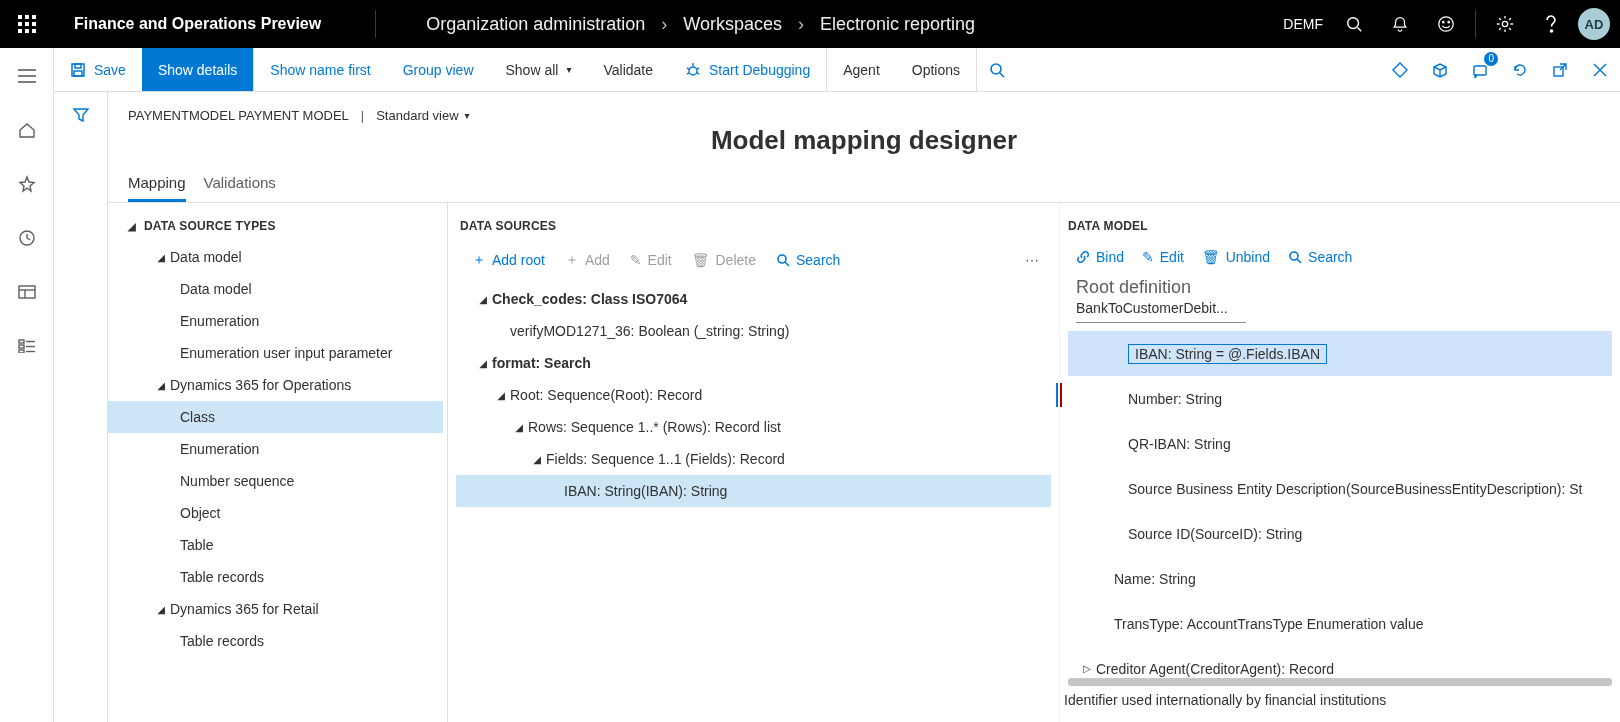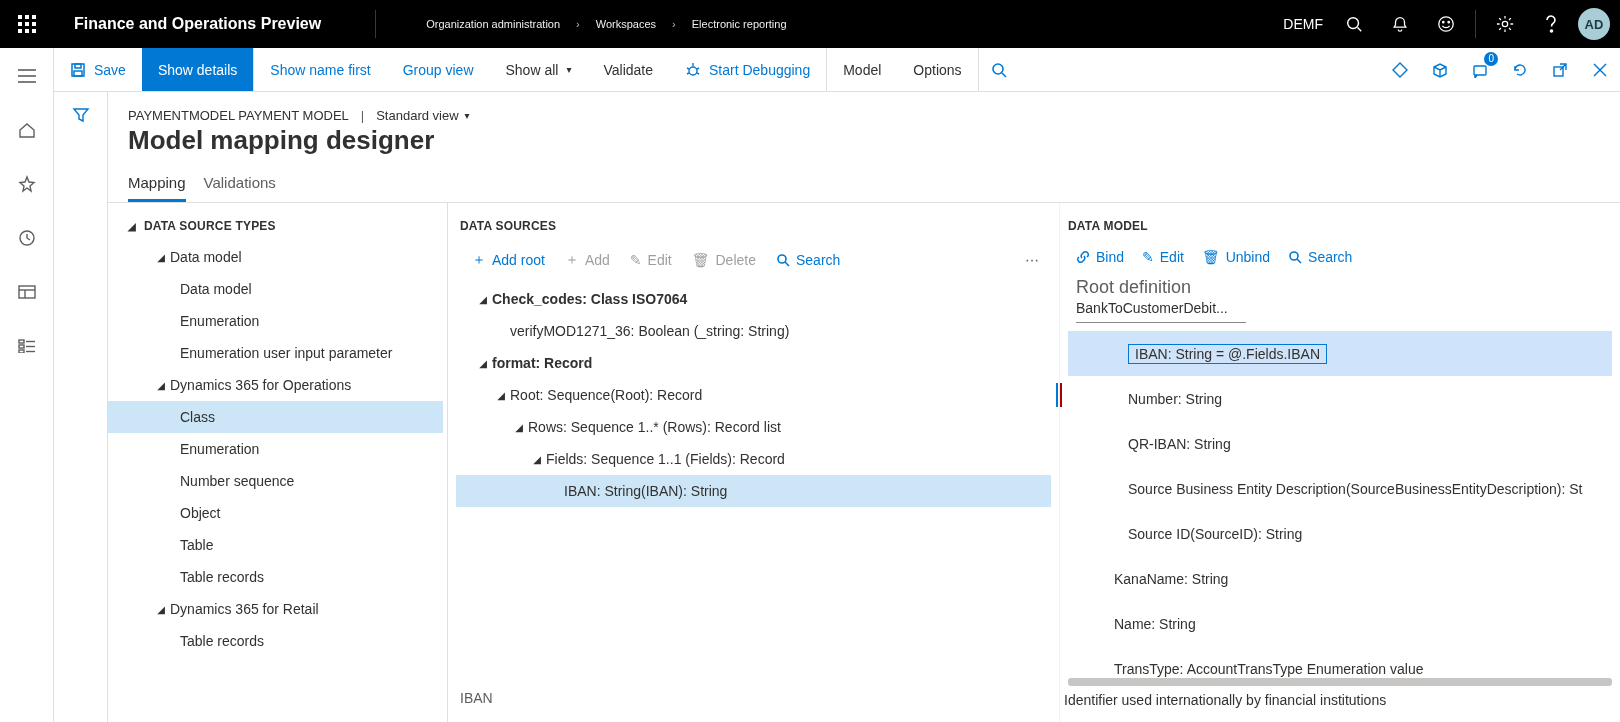--- a/index.html
+++ b/index.html
@@ -3,21 +3,21 @@
 <meta charset="utf-8">
 <style>
   * { box-sizing: border-box; margin: 0; padding: 0; }
   html, body { width: 100%; height: 100%; font-family: "Segoe UI", Arial, sans-serif; font-size: 14px; color: #323130; background: #fff; overflow: hidden; }
 
   
   .topbar { height: 48px; background: #000; color: #fff; display: flex; align-items: center; gap: 20px; }
   .topbar .waffle { width: 54px; display:flex; align-items:center; justify-content:center; }
   .topbar .title { font-size: 16px; font-weight: 600; padding-right: 28px; }
   .topbar .vsep { width: 1px; height: 28px; background: #3a3a3a; margin: 0 6px; }
-  .topbar .breadcrumbs { display: flex; align-items: center; gap: 16px; font-size: 11px; color: #eee; margin-left: 24px; }
+  .topbar .breadcrumbs { display: flex; align-items: center; gap: 16px; font-size: 18px; color: #eee; margin-left: 24px; }
   .topbar .breadcrumbs .chev { color: #bbb; }
   .topbar .spacer { flex: 1; }
   .topbar .right { display: flex; align-items: center; gap: 0; }
   .topbar .iconbtn { width: 46px; height: 48px; display:flex; align-items:center; justify-content:center; cursor:pointer; }
   .topbar .avatar { width: 32px; height: 32px; border-radius: 50%; background: #a8cdd7; color: #1e3a44; display:flex; align-items:center; justify-content:center; font-size: 13px; font-weight: 600; margin: 0 10px 0 4px; }
   .topbar .company { margin-right: 8px; font-size: 14px; }
 
   
   .leftrail { position: absolute; top: 48px; left: 0; bottom: 0; width: 54px; border-right: 1px solid #e1dfdd; background: #fff; display: flex; flex-direction: column; align-items: center; padding-top: 8px; gap: 14px; }
   .leftrail .railbtn { width: 40px; height: 40px; display:flex; align-items:center; justify-content:center; cursor:pointer; color: #605e5c; }
@@ -35,21 +35,21 @@
 
   
   .page { position: absolute; top: 92px; left: 54px; right: 0; bottom: 0; display: flex; }
   .filtercol { width: 54px; border-right: 1px solid #e1dfdd; display:flex; justify-content:center; padding-top:14px; color:#0078d4;}
   .content { flex: 1; display:flex; flex-direction:column; }
 
   .header { padding: 16px 20px 0 20px; }
   .header .pathline { font-size: 13px; color: #323130; display:flex; align-items:center; gap:12px;}
   .header .pathline .grey { color:#605e5c;}
   .header .pathline .view { color:#323130; display:flex; align-items:center; gap:6px; cursor:pointer;}
-  .header h1 { font-size: 26px; font-weight: 600; margin-top: 2px; }
+  .header h1 { font-size: 26px; font-weight: 600; margin-top: 2px; text-align: center; }
 
   .tabs { display:flex; gap: 18px; padding: 18px 20px 0 20px; border-bottom: 1px solid #e1dfdd;}
   .tabs .tab { padding-bottom: 8px; cursor:pointer; color:#605e5c; font-size:15px;}
   .tabs .tab.active { color:#323130; border-bottom: 3px solid #0078d4; font-weight:400;}
 
   .cols { flex:1; display:flex; min-height:0;}
 
   
   .panel { display:flex; flex-direction:column; min-width:0; }
   .panel.left { width: 340px; border-right: 1px solid #e1dfdd; }
@@ -251,21 +251,21 @@
         <line x1="8" y1="1" x2="8" y2="4"></line>
         <line x1="2" y1="6" x2="4" y2="7"></line>
         <line x1="14" y1="6" x2="12" y2="7"></line>
         <line x1="2" y1="12" x2="4" y2="11"></line>
         <line x1="14" y1="12" x2="12" y2="11"></line>
       </svg>
     <span>Start Debugging</span>
   </div>
   <div class="vsep2"></div>
   <div class="cmd">
-      <span>Model</span>
+      <span>Agent</span>
     </div>
   <div class="cmd">
       <span>Options</span>
     </div>
   <div class="vsep2"></div>
   <div class="iconbtn2">
       <svg width="16" height="16" fill="none" stroke="#0078d4" stroke-width="1.6">
         <circle cx="7" cy="7" r="5"></circle>
         <line x1="11" y1="11" x2="15" y2="15"></line>
       </svg>
@@ -425,40 +425,39 @@
           <div class="mrow mi0">
               <span class="caret">◢</span>
               <b and="">Check_codes: Class ISO7064</b>
             </div>
           <div class="mrow mi1">
               <span class="caret"></span>
               <span>verifyMOD1271_36: Boolean (_string: String)</span>
             </div>
           <div class="mrow mi0">
               <span class="caret">◢</span>
-              <b>format: Record</b>
+              <b>format: Search</b>
             </div>
           <div class="mrow mi1">
               <span class="caret">◢</span>
               <span>Root: Sequence(Root): Record</span>
             </div>
           <div class="mrow mi2">
               <span class="caret">◢</span>
               <span>Rows: Sequence 1..* (Rows): Record list</span>
             </div>
           <div class="mrow mi3">
               <span class="caret">◢</span>
               <span>Fields: Sequence 1..1 (Fields): Record</span>
             </div>
           <div class="mrow mi4 selected">
               <span class="caret"></span>
               <span>IBAN: String(IBAN): String</span>
             </div>
         </div>
-        <div class="midfooter">IBAN</div>
         <div class="resizer">
             <span></span>
             <span class="r2"></span>
           </div>
       </div>
 
       <div class="panel right">
         <div class="groupheader" style="padding-left:8px;">
           <span>DATA MODEL</span>
         </div>
@@ -504,23 +503,20 @@
           <div class="rrow ri1">
               <span>QR-IBAN: String</span>
             </div>
           <div class="rrow ri1">
               <span>Source Business Entity Description(SourceBusinessEntityDescription): St</span>
             </div>
           <div class="rrow ri1">
               <span>Source ID(SourceID): String</span>
             </div>
           <div class="rrow ri2">
-              <span>KanaName: String</span>
-            </div>
-          <div class="rrow ri2">
               <span>Name: String</span>
             </div>
           <div class="rrow ri2">
               <span>TransType: AccountTransType Enumeration value</span>
             </div>
           <div class="rrow ri3">
               <span class="caret">▷</span>
               <span>Creditor Agent(CreditorAgent): Record</span>
             </div>
         </div>

